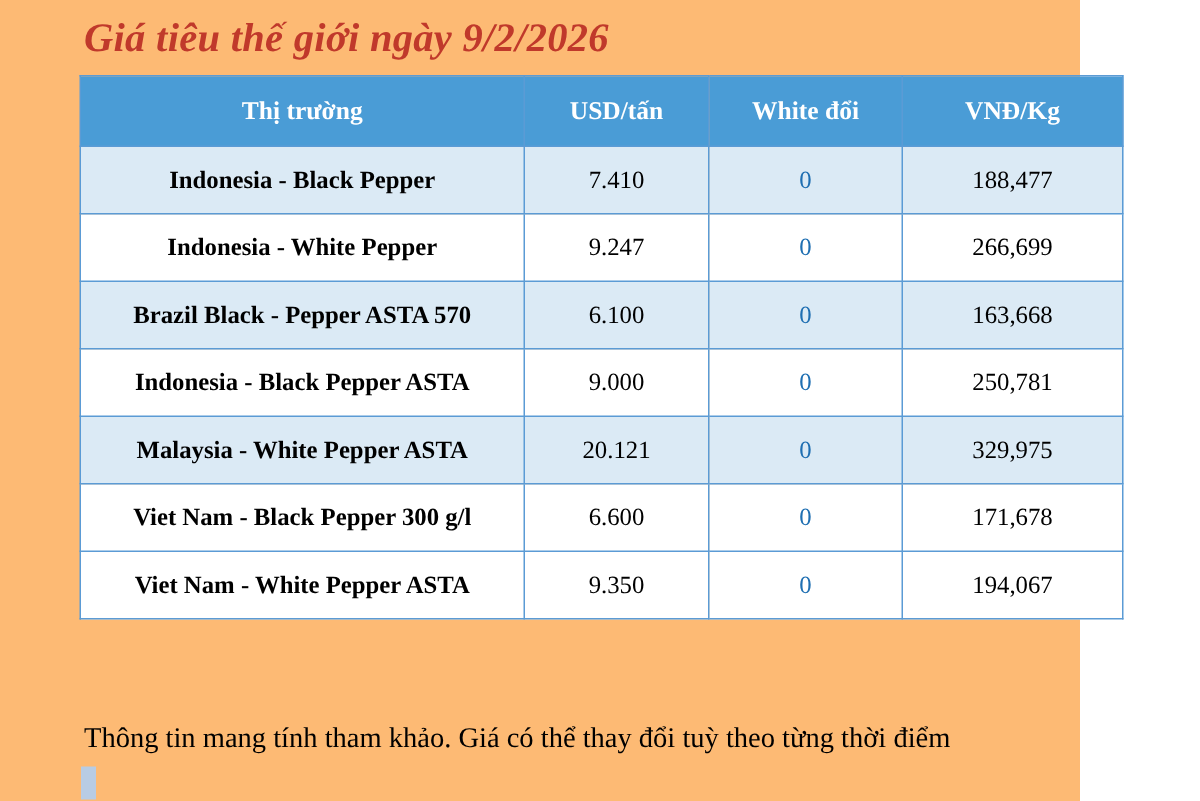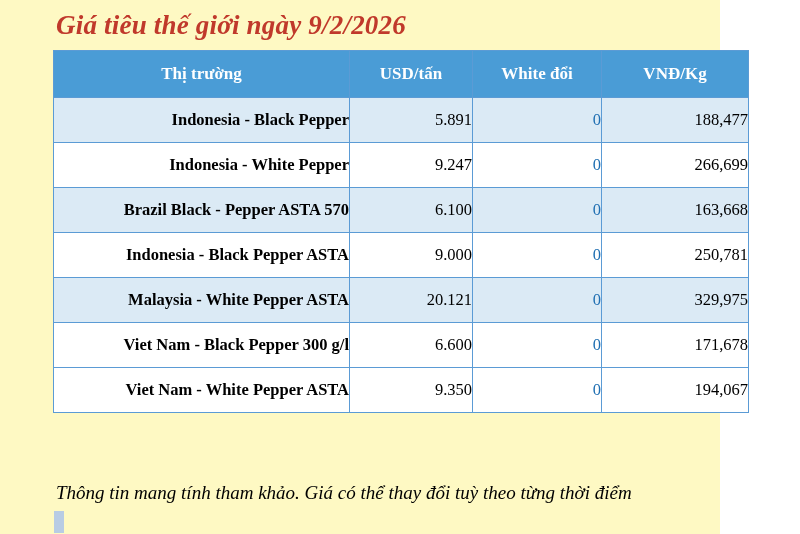--- a/index.html
+++ b/index.html
@@ -10,21 +10,21 @@
     width: 800px;
     height: 534px;
     background: #ffffff;
     font-family: "Liberation Serif", serif;
     overflow: hidden;
   }
   .page {
     position: relative;
     width: 720px;
     height: 534px;
-    background: #fef9c3;
+    background: #fdba74;
   }
   .title {
     position: absolute;
     left: 56px;
     top: 10px;
     font-family: "Liberation Serif", serif;
     font-size: 27px;
     font-weight: bold;
     font-style: italic;
     color: #c0392b;
@@ -54,21 +54,21 @@
     font-family: "Liberation Serif", serif;
     font-weight: bold;
     font-size: 17px;
     height: 46px;
     text-align: center;
     border: 1px solid #4a9cd6;
   }
   tbody td {
     font-family: "Liberation Serif", serif;
     font-size: 16.5px;
-    text-align: right;
+    text-align: center;
     color: #000000;
     height: 44px;
     line-height: 1.12;
   }
   tbody tr.band-a td { background: #dbeaf5; }
   tbody tr.band-b td { background: #ffffff; }
   td.market {
     font-weight: bold;
     padding: 0 6px;
   }
@@ -80,21 +80,20 @@
   }
   .col-market { width: 296px; }
   .col-usd { width: 123px; }
   .col-change { width: 129px; }
   .col-vnd { width: 147px; }
   .footnote {
     position: absolute;
     left: 56px;
     top: 482px;
     font-family: "Liberation Serif", serif;
-    font-style: italic;
     font-size: 19px;
     color: #000000;
     white-space: nowrap;
   }
   .left-mark {
     position: absolute;
     left: 54px;
     top: 511px;
     width: 10px;
     height: 22px;
@@ -120,21 +119,21 @@
         <tr>
           <th>Thị trường</th>
           <th>USD/tấn</th>
           <th>White đổi</th>
           <th>VNĐ/Kg</th>
         </tr>
       </thead>
       <tbody>
         <tr class="band-a">
           <td class="market">Indonesia - Black Pepper</td>
-          <td class="usd">5.891</td>
+          <td class="usd">7.410</td>
           <td class="change">0</td>
           <td class="vnd">188,477</td>
         </tr>
         <tr class="band-b">
           <td class="market">Indonesia - White Pepper</td>
           <td class="usd">9.247</td>
           <td class="change">0</td>
           <td class="vnd">266,699</td>
         </tr>
         <tr class="band-a">

